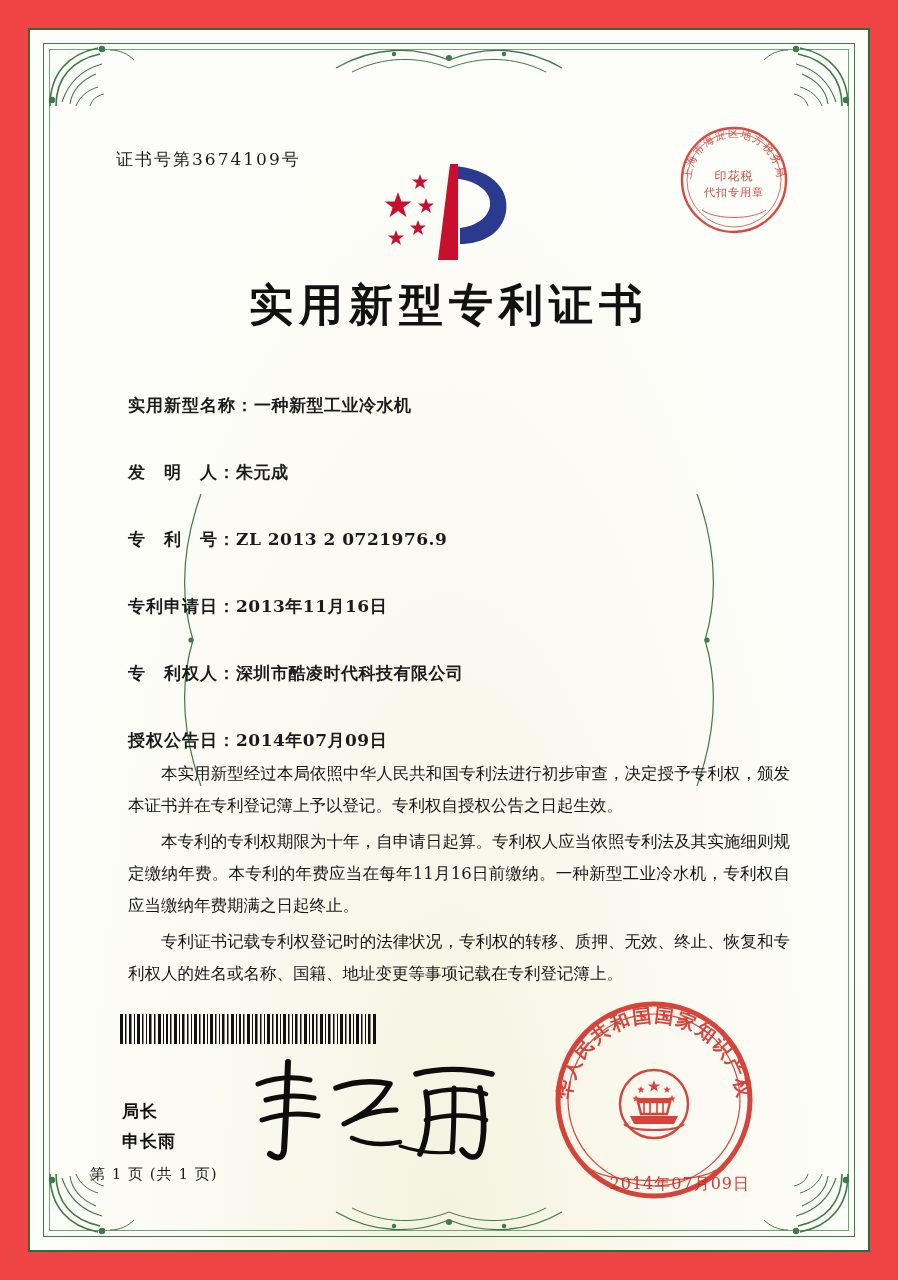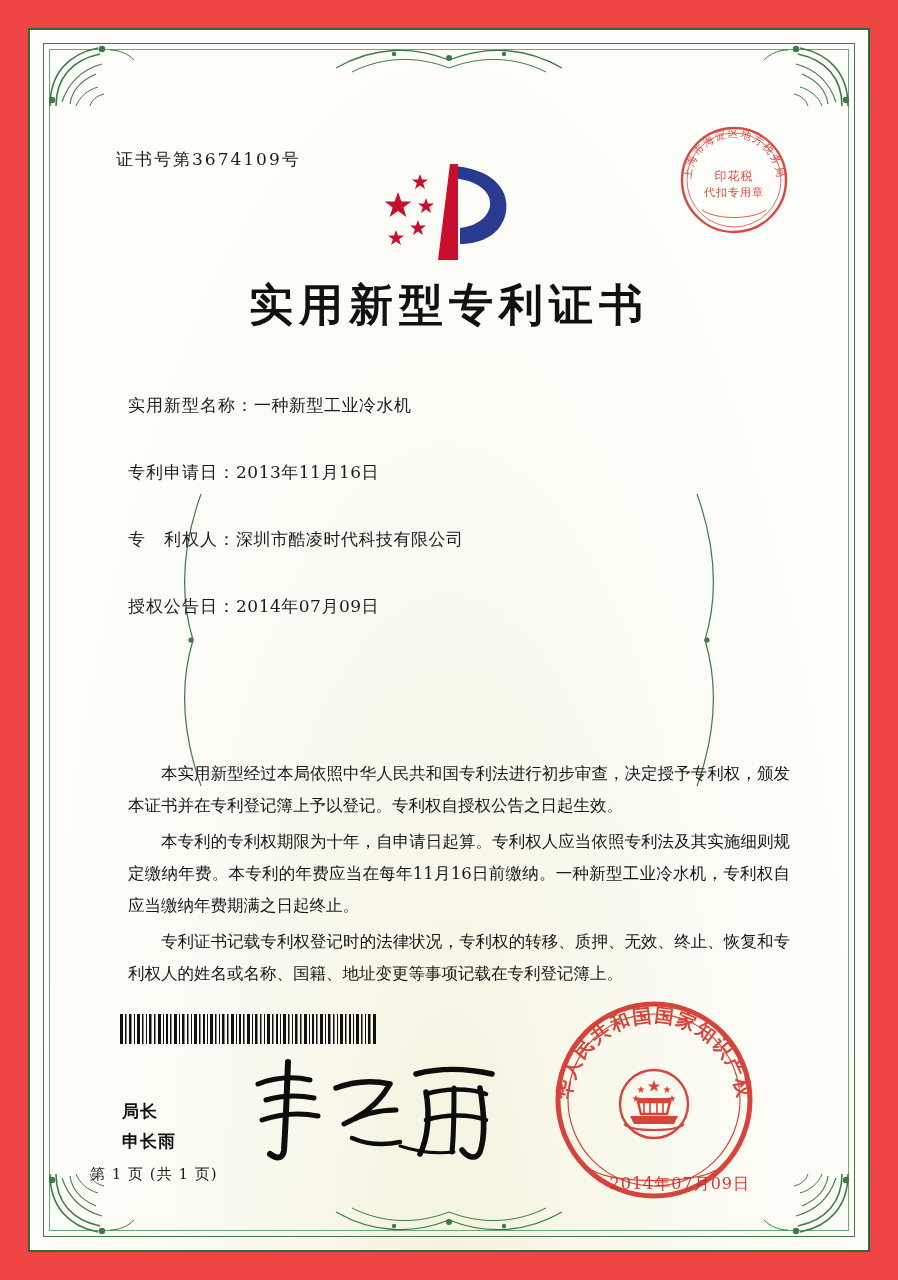--- a/index.html
+++ b/index.html
@@ -114,20 +114,21 @@
     letter-spacing: 6px;
     color: #111;
   }
 
   
   .fields {
     position: absolute;
     top: 308px;
     left: 38px;
     right: 20px;
+    font-weight: bold;
   }
   .field {
     font-family: "DejaVu Serif", "Liberation Serif", serif;
     font-size: 17px;
     color: #1b1b1b;
     margin-bottom: 44px;
     white-space: nowrap;
   }
   .field .lbl { letter-spacing: 1px; }
   .field .val { letter-spacing: 0.5px; }
@@ -346,20 +347,26 @@
             <path d="M30 92 C44 102 80 102 94 92" fill="none" stroke="#d22b22" stroke-width="0.9"></path>
           </g>
         </svg>
       </div>
 
       <div class="title">实用新型专利证书</div>
 
       <div class="fields">
         <div class="field">
           <span class="lbl">实用新型名称：</span><span class="val">一种新型工业冷水机</span>
+        </div>
+        <div class="field">
+          <span class="lbl">发　明　人：</span><span class="val">朱元成</span>
+        </div>
+        <div class="field">
+          <span class="lbl">专　利　号：</span><span class="val">ZL 2013 2 0721976.9</span>
         </div>
         <div class="field">
           <span class="lbl">专利申请日：</span><span class="val">2013年11月16日</span>
         </div>
         <div class="field">
           <span class="lbl">专　利权人：</span><span class="val">深圳市酷凌时代科技有限公司</span>
         </div>
         <div class="field">
           <span class="lbl">授权公告日：</span><span class="val">2014年07月09日</span>
         </div>

